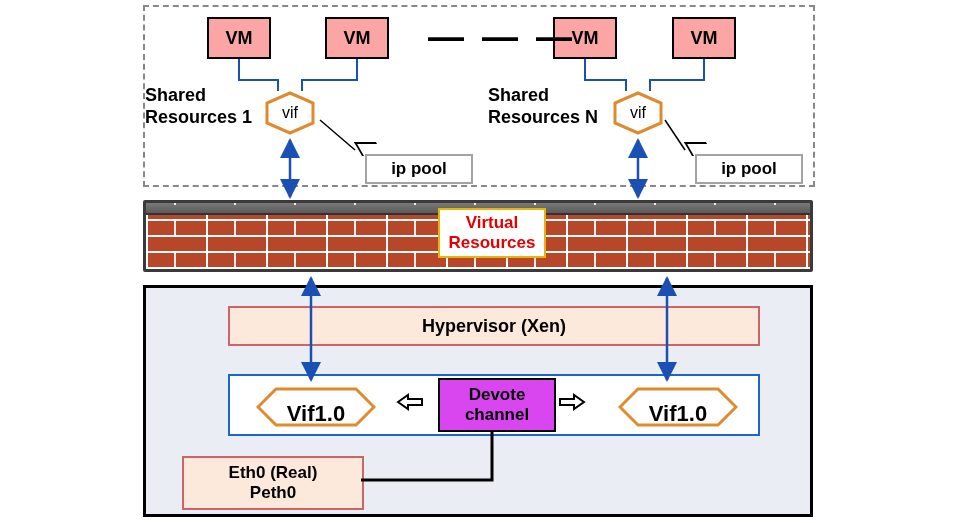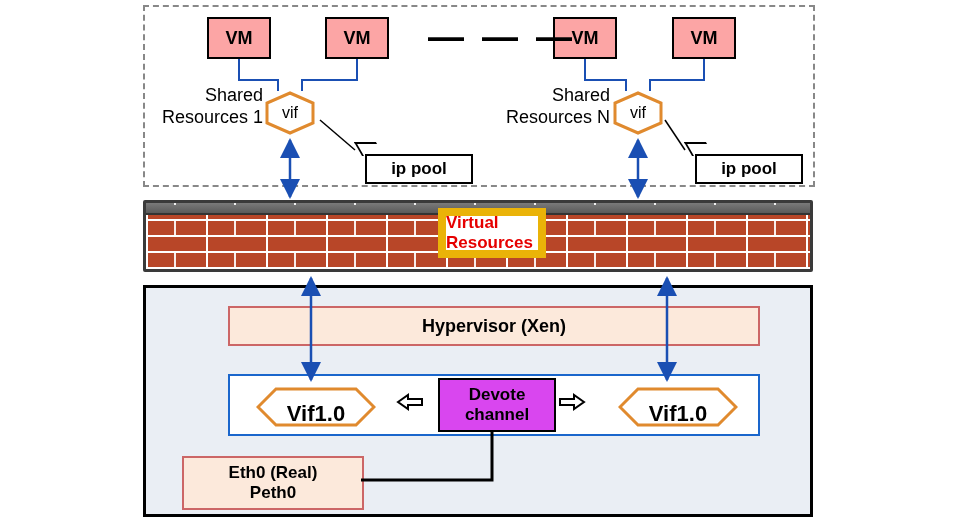--- a/index.html
+++ b/index.html
@@ -42,39 +42,39 @@
     display: flex; align-items: flex-end; justify-content: center;
     font-weight: bold; font-size: 22px;
   }
   .hex-lg svg { position: absolute; top:0; left:0; width:100%; height:100%; }
   .hex-lg span { position: relative; z-index: 2; }
   
   
   .ippool {
     position: absolute;
     width: 108px; height: 30px;
-    border: 2px solid #000000;
+    border: 2px solid #a3a3a3;
     background: #fff;
     display: flex; align-items: center; justify-content: center;
     font-weight: bold; font-size: 17px;
   }
   .ippool-tab {
     position: absolute;
     width: 22px; height: 14px;
     border-left: 2px solid #000;
     border-top: 2px solid #000;
     transform: skewX(30deg);
     background: #fff;
   }
   
   
   .shared-label {
     position: absolute;
-    font-weight: normal; font-size: 18px;
-    text-align: right;
+    font-weight: bold; font-size: 18px;
+    text-align: left;
     line-height: 1.2;
   }
   
   
   .dashes {
     position: absolute;
     font-weight: bold; font-size: 36px;
     letter-spacing: 4px;
   }
   
@@ -107,22 +107,22 @@
       repeating-linear-gradient(90deg, transparent 0 28px, #fff 28px 30px, transparent 30px 60px);
     mix-blend-mode: normal;
     mask: repeating-linear-gradient(0deg, #000 0 16px, transparent 16px 32px);
     -webkit-mask: repeating-linear-gradient(0deg, #000 0 16px, transparent 16px 32px);
     opacity:0.9;
   }
   .vfw-label {
     position: absolute;
     left: 295px; top: 8px;
     width: 108px; height: 50px;
-    background: #fff; border: 8px solid #eab308;
-    display: flex; flex-direction: column; justify-content: center;
+    background: #fff; border: 2px solid #eab308;
+    display: flex; flex-direction: column; align-items: center; justify-content: center;
     font-weight: bold; font-size: 17px; color: #e60000; line-height: 1.15;
     z-index: 5;
   }
   
   
   .bottom-box {
     position: absolute;
     left: 143px; top: 285px;
     width: 670px; height: 232px;
     border: 3px solid #000;

